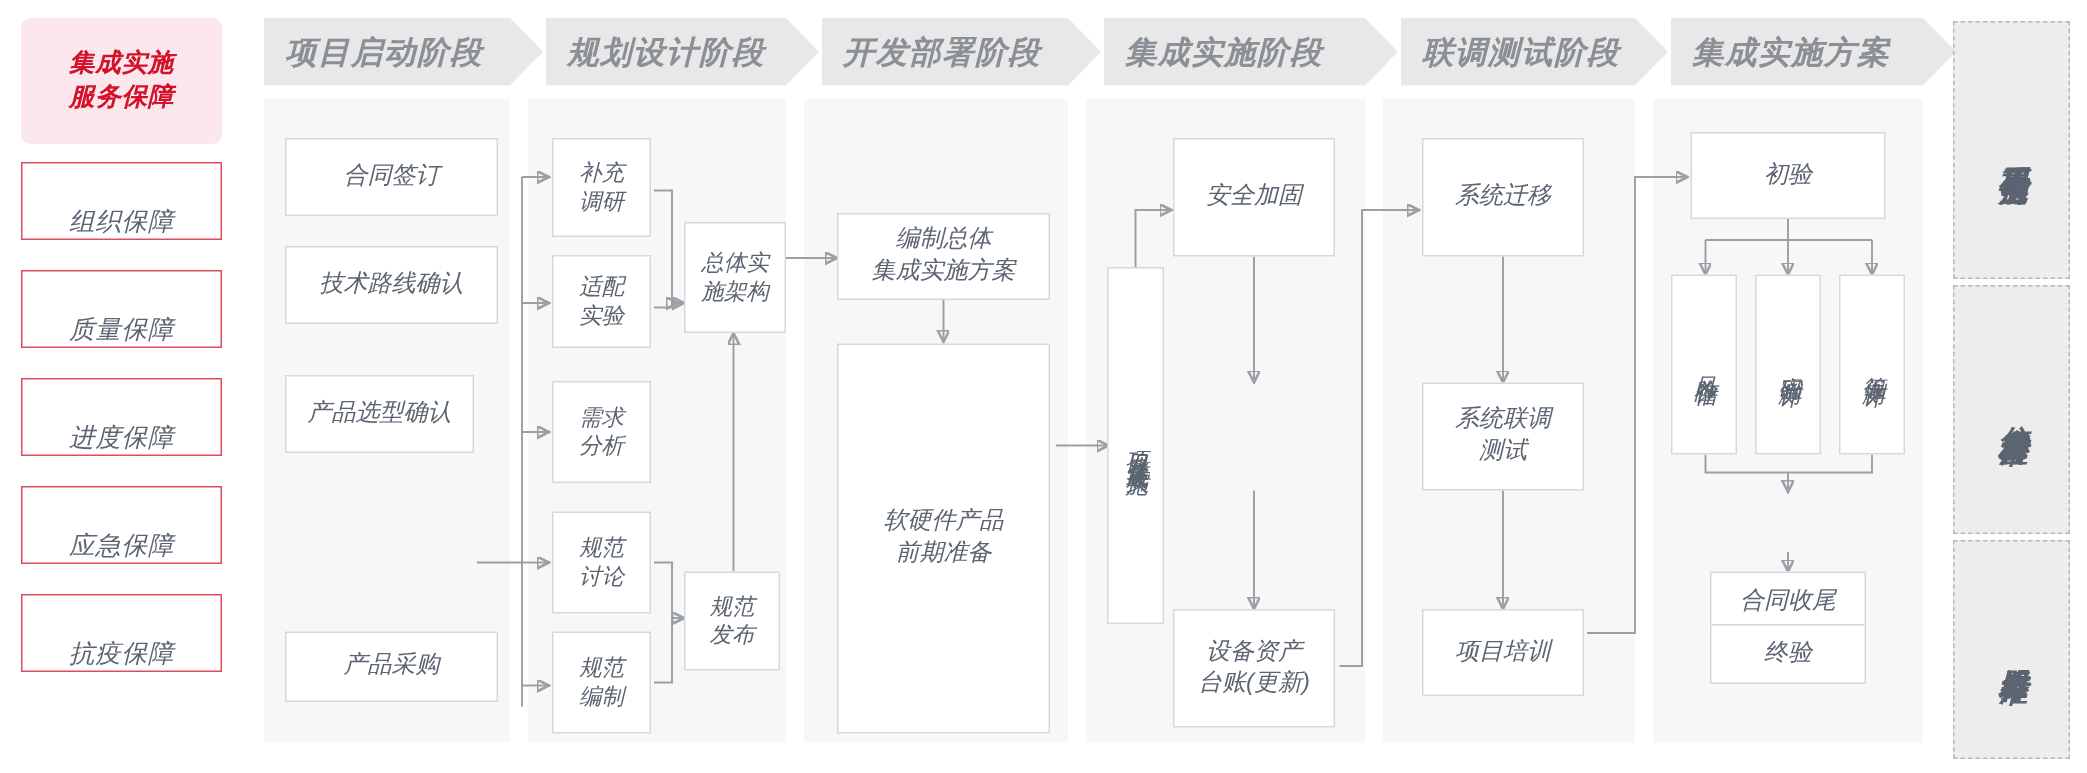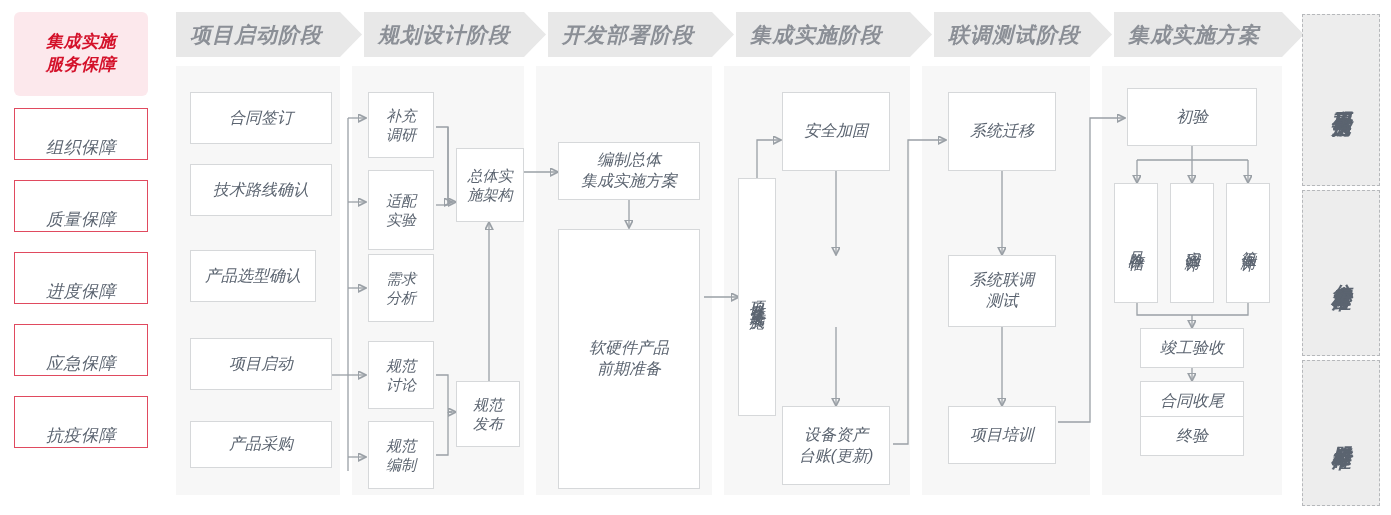--- a/index.html
+++ b/index.html
@@ -202,34 +202,31 @@
 
   <div class="abs node" style="left:190px;top:92px;width:142px;height:52px">
       <span>合同签订</span>
     </div>
   <div class="abs node" style="left:190px;top:164px;width:142px;height:52px">
       <span>技术路线确认</span>
     </div>
   <div class="abs node" style="left:190px;top:250px;width:126px;height:52px">
       <span>产品选型确认</span>
     </div>
-  <div class="abs node" style="left:190px;top:338px;width:142px;height:52px">
-      <span>项目启动</span>
-    </div>
   <div class="abs node" style="left:190px;top:421px;width:142px;height:47px">
       <span>产品采购</span>
     </div>
 
   <div class="abs node small" style="left:368px;top:92px;width:66px;height:66px">
     <div>
         <div>补充</div>
         <div>调研</div>
       </div>
   </div>
-  <div class="abs node small" style="left:368px;top:170px;width:66px;height:80px">
+  <div class="abs node small" style="left:368px;top:170px;width:66px;height:62px">
     <div>
         <div>适配</div>
         <div>实验</div>
       </div>
   </div>
   <div class="abs node small" style="left:368px;top:254px;width:66px;height:68px">
     <div>
         <div>需求</div>
         <div>分析</div>
       </div>
@@ -305,23 +302,20 @@
   <div class="abs node vert" style="left:1114px;top:183px;width:44px;height:120px;font-size:15px">
       <span>风险评估</span>
     </div>
   <div class="abs node vert" style="left:1170px;top:183px;width:44px;height:120px;font-size:15px">
       <span>密码测评</span>
     </div>
   <div class="abs node vert" style="left:1226px;top:183px;width:44px;height:120px;font-size:15px">
       <span>等保测评</span>
     </div>
 
-  <div class="abs node" style="left:1140px;top:328px;width:104px;height:40px">
-      <span>竣工验收</span>
-    </div>
   <div class="abs node" style="left:1140px;top:381px;width:104px;height:40px">
       <span>合同收尾</span>
     </div>
   <div class="abs node" style="left:1140px;top:416px;width:104px;height:40px">
       <span>终验</span>
     </div>
 
   <div class="abs std" style="top:14px;height:172px">
     <span class="std-txt">工程项目实施指引</span>
   </div>

